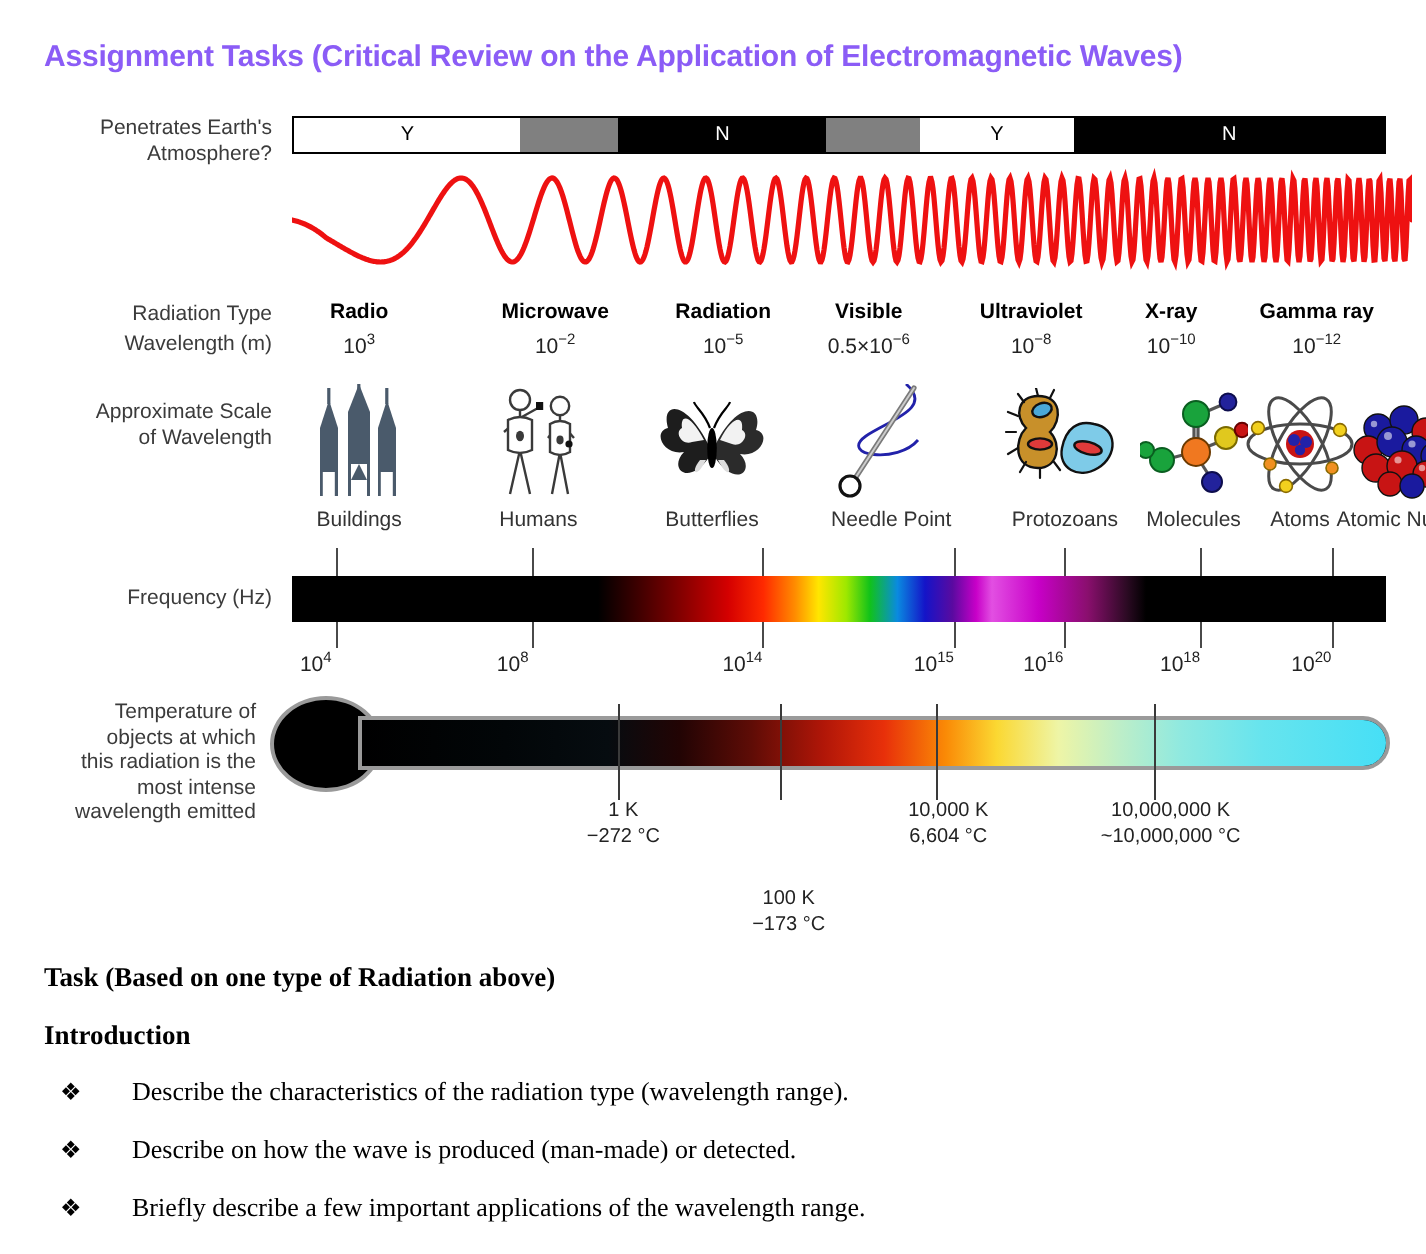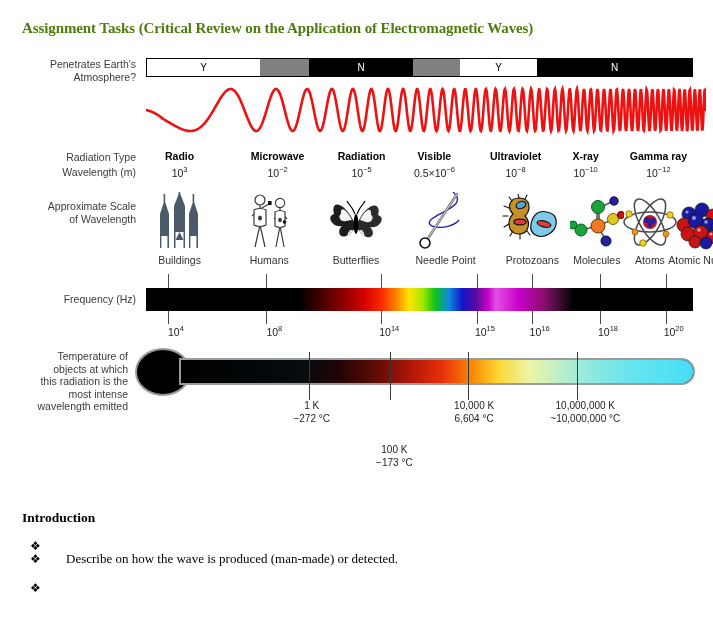--- a/index.html
+++ b/index.html
@@ -6,23 +6,23 @@
   body{
     width:713px;height:627px;background:#ffffff;
     font-family:"Liberation Sans",sans-serif;
     color:#1a1a1a;overflow:hidden;position:relative;
   }
   .page{position:relative;width:713px;height:627px;}
 
   
   .doc-title{
     position:absolute;left:22px;top:20px;
-    font-family:Liberation Serif, serif;
+    font-family:Liberation Sans, sans-serif;
     font-weight:bold;font-size:15px;letter-spacing:-0.1px;
-    color:#4d7c0f;white-space:nowrap;
+    color:#8b5cf6;white-space:nowrap;
   }
 
   
   .rowlabel{
     position:absolute;text-align:right;
     font-size:10.5px;line-height:12.5px;color:#3b3b3b;
   }
 
   
   .atm-wrap{position:absolute;left:146px;top:58px;width:547px;height:19px;
@@ -51,21 +51,21 @@
   .scalelabels{position:absolute;left:146px;top:254px;width:560px;height:14px;}
   .scale-lab{position:absolute;text-align:center;font-size:10.5px;color:#333;white-space:nowrap;}
 
   
   .freq-ticks-top{position:absolute;left:146px;top:274px;width:547px;height:14px;}
   .freq-ticks-bot{position:absolute;left:146px;top:311px;width:547px;height:13px;}
   .tickmark{position:absolute;width:1px;background:#4a4a4a;}
   .freq-bar{position:absolute;left:146px;top:288px;width:547px;height:23px;
             background:#000;}
   .freq-grad{position:absolute;left:0;top:0;height:100%;}
-  .freq-lab-row{position:absolute;left:154px;top:324px;width:547px;height:16px;}
+  .freq-lab-row{position:absolute;left:136px;top:324px;width:547px;height:16px;}
   .freq-lab{position:absolute;text-align:center;font-size:10.5px;color:#222;white-space:nowrap;}
   .freq-lab sup{font-size:7.5px;}
 
   
   .thermo{position:absolute;left:135px;top:348px;width:560px;height:48px;}
   .bulb{position:absolute;left:0;top:0;width:56px;height:48px;border-radius:50%;
         background:#000;border:2px solid #9a9a9a;box-sizing:border-box;}
   .tube{position:absolute;left:44px;top:10px;width:516px;height:27px;
         border:2px solid #9a9a9a;border-radius:0 14px 14px 0;box-sizing:border-box;
         overflow:hidden;background:#000;}
@@ -379,21 +379,22 @@
       <div class="temp-lab" style="left: 59.5%; transform: translateX(-50%);">
         <div>10,000 K</div>
         <div>6,604 °C</div>
       </div>
       <div class="temp-lab" style="left: 79%; transform: translateX(-50%);">
         <div>10,000,000 K</div>
         <div>~10,000,000 °C</div>
       </div>
     </div>
 
+  <div class="task-head" style="top:481px;">Task (Based on one type of Radiation above)</div>
   <div class="task-head" style="top:510px;">Introduction</div>
 
   <div class="bullets" id="bullets">
-      <div class="bullet"><span class="bmark">❖</span></div>
+      <div class="bullet"><span class="bmark">❖</span><span>Describe the characteristics of the radiation type (wavelength range).</span></div>
       <div class="bullet"><span class="bmark">❖</span><span>Describe on how the wave is produced (man-made) or detected.</span></div>
-      <div class="bullet"><span class="bmark">❖</span></div>
+      <div class="bullet"><span class="bmark">❖</span><span>Briefly describe a few important applications of the wavelength range.</span></div>
     </div>
 
 </div>
 
 </body></html>

